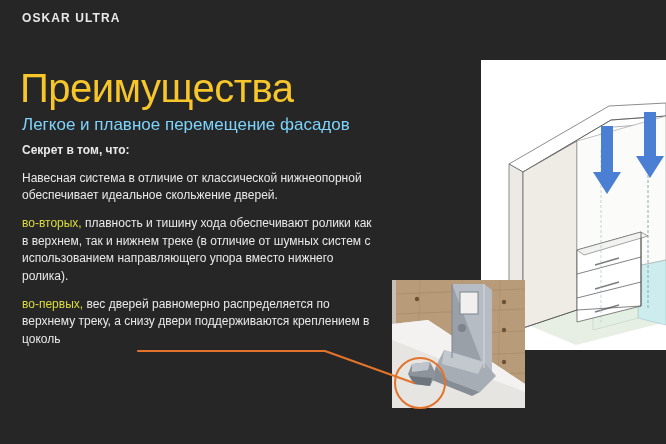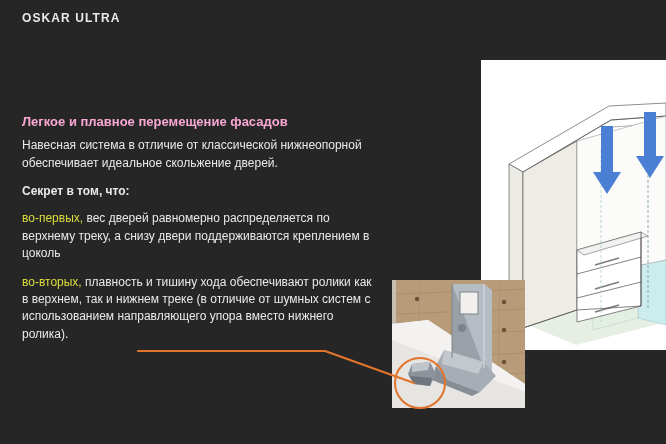--- a/index.html
+++ b/index.html
@@ -22,21 +22,21 @@
   #title{
     position:absolute;left:20px;top:40px;
     font-size:40px;font-weight:normal;letter-spacing:-0.5px;
     color:#f6c62a;line-height:1.05;
     white-space:nowrap;
   }
 
   
   #copy{position:absolute;left:22px;top:114px;width:350px;}
   .subhead{
-    font-size:13px;font-weight:bold;color:#f9a8d4;
+    font-size:17px;font-weight:normal;color:#7dd3fc;
     margin:0 0 7px 0;line-height:1.25;
   }
   .para{
     font-size:12px;color:#e9e9e9;line-height:1.45;margin:0 0 11px 0;
   }
   .para.tight{margin-bottom:10px;}
   .lead{font-weight:bold;color:#e9e9e9;}
   .hl{color:#dcdd3c;}
 
   
@@ -65,32 +65,33 @@
     box-sizing:border-box;
   }
 </style>
 </head>
 <body>
 
 <div id="slide">
 
   <div id="brand">OSKAR ULTRA</div>
 
+  <h1 id="title">Преимущества</h1>
 
   <div id="copy">
     <p class="subhead">Легкое и плавное перемещение фасадов</p>
-    <p class="para">Навесная система в отличие от классической нижнеопорной обеспечивает идеальное скольжение дверей.</p>
     <p class="para tight">
       <span class="lead">Секрет в том, что:</span>
     </p>
+    <p class="para">Навесная система в отличие от классической нижнеопорной обеспечивает идеальное скольжение дверей.</p>
+    <p class="para">
+      <span class="hl">во-вторых,</span><span> плавность и тишину хода обеспечивают ролики как в верхнем, так и нижнем треке (в отличие от шумных систем с использованием направляющего упора вместо нижнего ролика).</span>
+    </p>
     <p class="para">
       <span class="hl">во-первых,</span><span> вес дверей равномерно распределяется по верхнему треку, а снизу двери поддерживаются креплением в цоколь</span>
-    </p>
-    <p class="para">
-      <span class="hl">во-вторых,</span><span> плавность и тишину хода обеспечивают ролики как в верхнем, так и нижнем треке (в отличие от шумных систем с использованием направляющего упора вместо нижнего ролика).</span>
     </p>
   </div>
 
   <div id="illus-panel">
     <svg width="185" height="290" viewBox="0 0 185 290">
 
       <polygon points="40,218 120,190 185,196 185,262 95,285 40,262" fill="#dfe9dc" opacity="0.75"></polygon>
 
       <polygon points="157,84 185,78 185,265 157,258" fill="#c9ecf0" stroke="#8fbfc7" stroke-width="0.6" opacity="0.85"></polygon>
 

